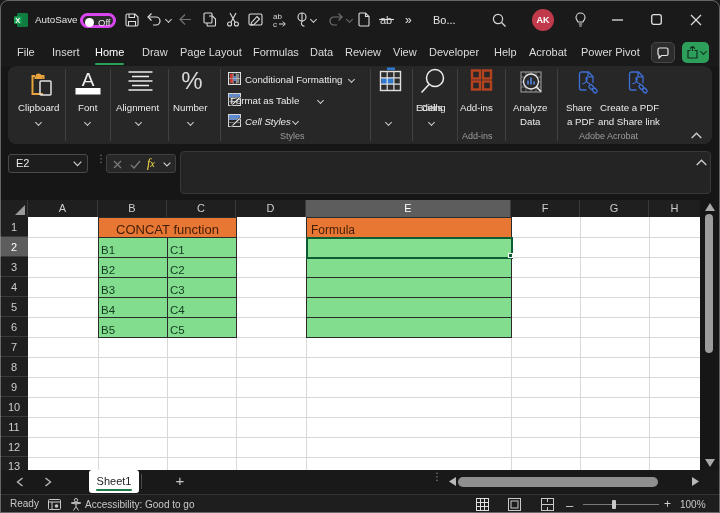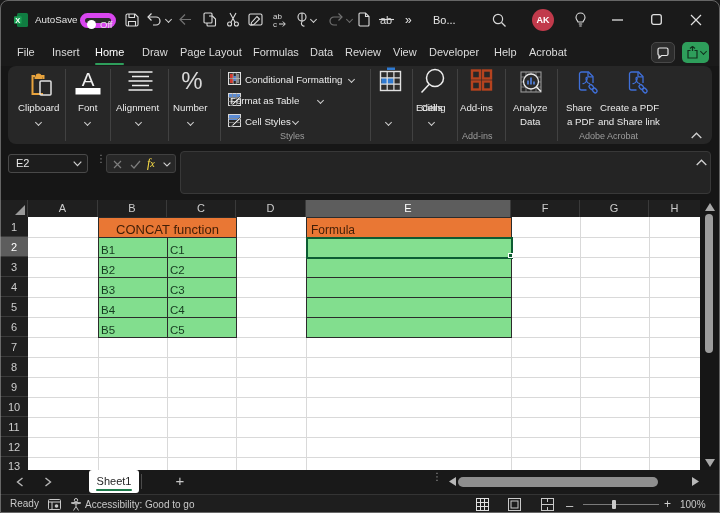--- a/index.html
+++ b/index.html
@@ -40,21 +40,21 @@
 <body>
 <div class="abs" id="titlebar">
 
   <svg class="abs" style="left:14px;top:13px" width="14" height="14" viewBox="0 0 14 14">
     <rect x="3" y="0" width="11" height="14" rx="1.5" fill="#107c41"></rect>
     <rect x="0" y="3.2" width="7.6" height="7.6" rx="1" fill="#1a9e53"></rect>
     <text x="3.8" y="9.6" font-size="7.5" font-weight="bold" fill="#fff" text-anchor="middle" font-family="Liberation Sans">X</text>
   </svg>
   <div class="abs tbtxt" style="left:35px;top:0;font-size:9.8px;">AutoSave</div>
 
-  <div class="abs" style="left:80px;top:13px;width:36px;height:15px;border:5px solid #d946ef;border-radius:8px;background:#2a2a2a;">
+  <div class="abs" style="left:80px;top:13px;width:36px;height:15px;border:3px solid #d946ef;border-radius:8px;background:#2a2a2a;">
     <div class="abs" style="left:2px;top:2px;width:9px;height:9px;border-radius:50%;background:#ffffff;"></div>
     <div class="abs" style="left:15px;top:1px;color:#e6e6e6;font-size:9.5px;line-height:12px;">Off</div>
   </div>
 
   <svg class="abs" style="left:125px;top:13px" width="14" height="14" viewBox="0 0 14 14" fill="none" stroke="#dcdcdc" stroke-width="1.1">
     <path d="M1 2.5 A1.5 1.5 0 0 1 2.5 1 H10 L13 4 V11.5 A1.5 1.5 0 0 1 11.5 13 H2.5 A1.5 1.5 0 0 1 1 11.5 Z"></path>
     <path d="M4 1 V4.5 H9.5 V1"></path>
     <path d="M3.5 13 V8.5 H10.5 V13"></path>
   </svg>
 
@@ -142,20 +142,21 @@
   <div class="menu active" style="left:95px;">Home<div class="abs" style="left:0;right:0;bottom:1px;height:2px;background:#2e9e5b;border-radius:1px;"></div></div>
   <div class="menu" style="left:142px;">Draw</div>
   <div class="menu" style="left:180px;">Page Layout</div>
   <div class="menu" style="left:253px;">Formulas</div>
   <div class="menu" style="left:310px;">Data</div>
   <div class="menu" style="left:345px;">Review</div>
   <div class="menu" style="left:393px;">View</div>
   <div class="menu" style="left:429px;">Developer</div>
   <div class="menu" style="left:494px;">Help</div>
   <div class="menu" style="left:529px;">Acrobat</div>
+  <div class="menu" style="left:581px;">Power Pivot</div>
 
   <div class="abs" style="left:651px;top:2px;width:24px;height:21px;background:#2c2c2c;border:1px solid #484848;border-radius:5px;">
     <svg class="abs" style="left:5px;top:4px" width="12" height="12" viewBox="0 0 12 12" fill="none" stroke="#e8e8e8" stroke-width="1.2">
       <path d="M1 2.5 a1.5 1.5 0 0 1 1.5 -1.5 h7 a1.5 1.5 0 0 1 1.5 1.5 v4.5 a1.5 1.5 0 0 1 -1.5 1.5 h-5 L2 11 v-2.7 a1.5 1.5 0 0 1 -1 -1.3 Z"></path>
     </svg>
   </div>
 
   <div class="abs" style="left:682px;top:2px;width:27px;height:21px;background:#2e9e5b;border-radius:5px;">
     <svg class="abs" style="left:4px;top:4px" width="13" height="13" viewBox="0 0 13 13" fill="none" stroke="#10311d" stroke-width="1.2">
       <path d="M6.5 5 v-4.2 M4 2.5 L6.5 0.4 L9 2.5"></path>
@@ -221,21 +222,21 @@
     <path d="M11.5 3.5 L5 10 L3 12 L2.5 12.5 L5.5 11.5 L12.5 5 Z" fill="#e8e8e8" stroke="#2a2a2a" stroke-width="0.6"></path>
   </svg>
   <div class="rlabel" style="left:222px;top:29px;">Format as Table</div>
   <div class="cv" style="left:310px;top:32px;"></div>
   <svg class="abs" style="left:220px;top:48px" width="13" height="13" viewBox="0 0 13 13">
     <rect x="0.5" y="0.5" width="12" height="12" fill="none" stroke="#d6d6d6"></rect>
     <rect x="1" y="1" width="11" height="5" fill="#5b8bd4"></rect>
     <path d="M0.5 4.5 h12 M0.5 8.5 h12" stroke="#8a8a8a" stroke-width="0.8"></path>
     <path d="M11.5 3.5 L5 10 L3 12 L2.5 12.5 L5.5 11.5 L12.5 5 Z" fill="#e8e8e8" stroke="#2a2a2a" stroke-width="0.6"></path>
   </svg>
-  <div class="rlabel" style="left:237px;top:50px;">Cell Styles</div>
+  <div class="rlabel" style="left:237px;top:50px;font-style:italic;">Cell Styles</div>
   <div class="cv" style="left:285px;top:53px;"></div>
   <div class="rgroup" style="left:272px;top:65px;">Styles</div>
 
   <svg class="abs" style="left:370px;top:1px" width="25" height="26" viewBox="0 0 25 26">
     <rect x="9" y="0.5" width="8" height="2.5" fill="#2f7ad1"></rect>
     <rect x="2.5" y="4.5" width="20" height="19" fill="#2d2d2d" stroke="#e0e0e0" stroke-width="1.4"></rect>
     <rect x="3.5" y="11" width="12" height="6" fill="#2f7ad1"></rect>
     <path d="M2.5 10.8 h20 M2.5 17.2 h20 M9.2 4.5 v19 M15.9 4.5 v19" stroke="#e0e0e0" stroke-width="1.2" fill="none"></path>
   </svg>
   <div class="rlabel" style="left:369px;top:36px;margin-left:44px;">Cells</div>

